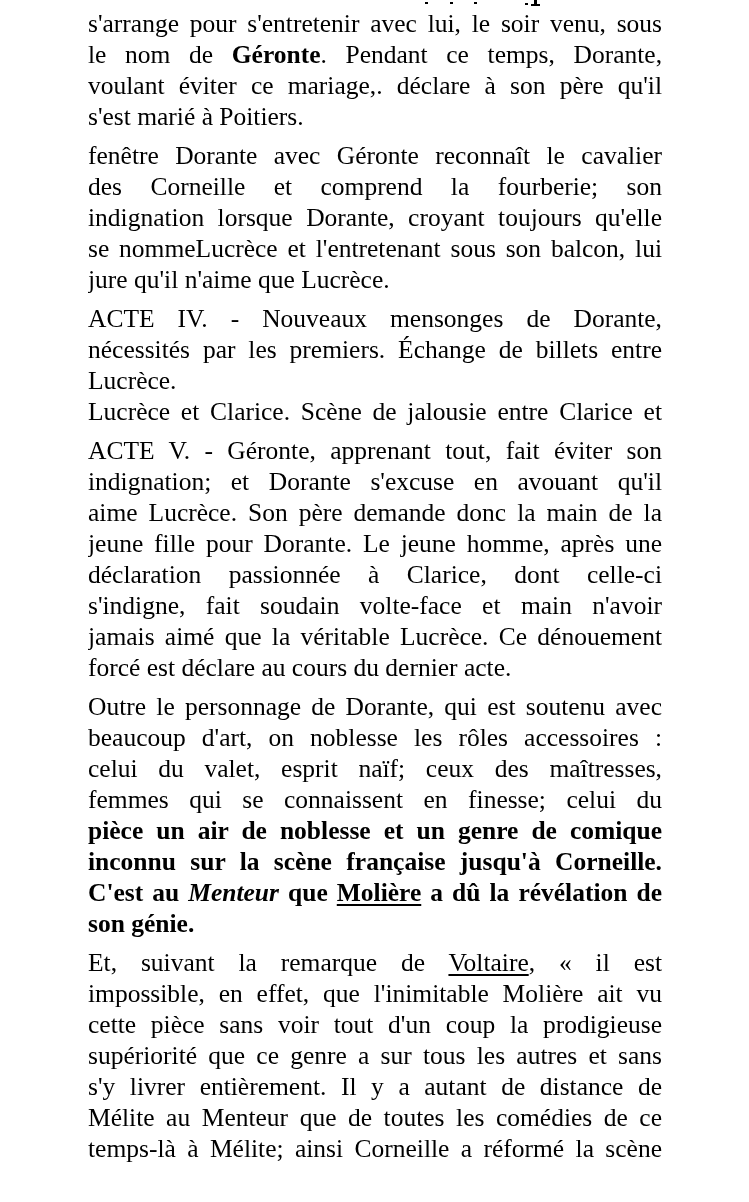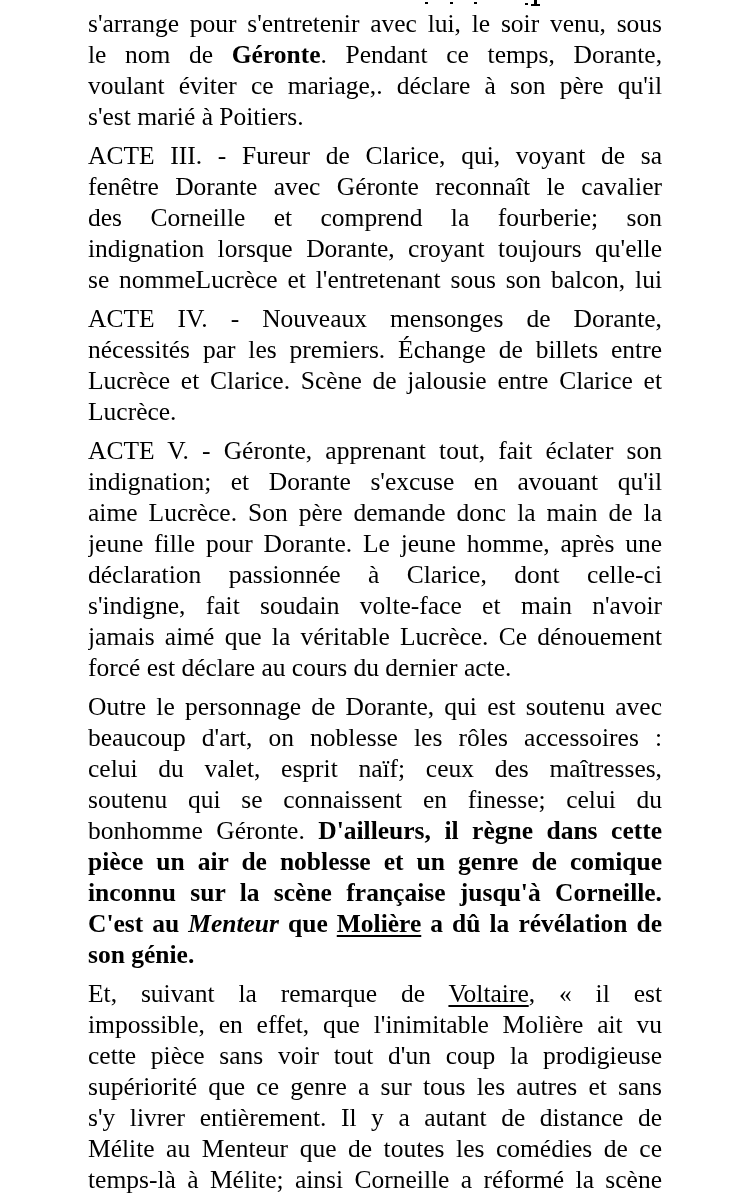--- a/index.html
+++ b/index.html
@@ -73,48 +73,47 @@
   </div>
 
   <div class="text-column">
       <div class="para">
         <div class="line"><span class="seg-n">s'arrange pour s'entretenir avec lui, le soir venu, sous</span></div>
         <div class="line"><span class="seg-n">le nom de </span><span class="seg-b">Géronte</span><span class="seg-n">. Pendant ce temps, Dorante,</span></div>
         <div class="line"><span class="seg-n">voulant éviter ce mariage,. déclare à son père qu'il</span></div>
         <div class="line last"><span class="seg-n">s'est marié à Poitiers.</span></div>
       </div>
       <div class="para">
-        <div class="line"><span class="seg-n">ACTE III. - Fureur de Clarice, qui, voyant de sa</span></div>
         <div class="line"><span class="seg-n">fenêtre Dorante avec Géronte reconnaît le cavalier</span></div>
         <div class="line"><span class="seg-n">des Corneille et comprend la fourberie; son</span></div>
         <div class="line"><span class="seg-n">indignation lorsque Dorante, croyant toujours qu'elle</span></div>
         <div class="line"><span class="seg-n">se nommeLucrèce et l'entretenant sous son balcon, lui</span></div>
+        <div class="line last"><span class="seg-n">jure qu'il n'aime que Lucrèce.</span></div>
       </div>
       <div class="para">
         <div class="line"><span class="seg-n">ACTE IV. - Nouveaux mensonges de Dorante,</span></div>
         <div class="line"><span class="seg-n">nécessités par les premiers. Échange de billets entre</span></div>
+        <div class="line last"><span class="seg-n">Lucrèce.</span></div>
         <div class="line"><span class="seg-n">Lucrèce et Clarice. Scène de jalousie entre Clarice et</span></div>
-        <div class="line last"><span class="seg-n">Lucrèce.</span></div>
       </div>
       <div class="para">
-        <div class="line"><span class="seg-n">ACTE V. - Géronte, apprenant tout, fait éclater son</span></div>
+        <div class="line"><span class="seg-n">ACTE V. - Géronte, apprenant tout, fait éviter son</span></div>
         <div class="line"><span class="seg-n">indignation; et Dorante s'excuse en avouant qu'il</span></div>
         <div class="line"><span class="seg-n">aime Lucrèce. Son père demande donc la main de la</span></div>
         <div class="line"><span class="seg-n">jeune fille pour Dorante. Le jeune homme, après une</span></div>
         <div class="line"><span class="seg-n">déclaration passionnée à Clarice, dont celle-ci</span></div>
         <div class="line"><span class="seg-n">s'indigne, fait soudain volte-face et main n'avoir</span></div>
         <div class="line"><span class="seg-n">jamais aimé que la véritable Lucrèce. Ce dénouement</span></div>
         <div class="line last"><span class="seg-n">forcé est déclare au cours du dernier acte.</span></div>
       </div>
       <div class="para">
         <div class="line"><span class="seg-n">Outre le personnage de Dorante, qui est soutenu avec</span></div>
         <div class="line"><span class="seg-n">beaucoup d'art, on noblesse les rôles accessoires :</span></div>
         <div class="line"><span class="seg-n">celui du valet, esprit naïf; ceux des maîtresses,</span></div>
-        <div class="line"><span class="seg-n">soutenu qui se connaissent en finesse; celui du</span></div>
-        <div class="line"><span class="seg-n">bonhomme Géronte. </span><span class="seg-b">D'ailleurs, il règne dans cette</span></div>
+        <div class="line"><span class="seg-n">femmes qui se connaissent en finesse; celui du</span></div>
         <div class="line"><span class="seg-b">pièce un air de noblesse et un genre de comique</span></div>
         <div class="line"><span class="seg-b">inconnu sur la scène française jusqu'à Corneille.</span></div>
         <div class="line"><span class="seg-b">C'est au </span><span class="seg-bi">Menteur</span><span class="seg-b"> que </span><span class="seg-bu">Molière</span><span class="seg-b"> a dû la révélation de</span></div>
         <div class="line last"><span class="seg-b">son génie.</span></div>
       </div>
       <div class="para">
         <div class="line"><span class="seg-n">Et, suivant la remarque de </span><span class="seg-u">Voltaire</span><span class="seg-n">, « il est</span></div>
         <div class="line"><span class="seg-n">impossible, en effet, que l'inimitable Molière ait vu</span></div>
         <div class="line"><span class="seg-n">cette pièce sans voir tout d'un coup la prodigieuse</span></div>
         <div class="line"><span class="seg-n">supériorité que ce genre a sur tous les autres et sans</span></div>

